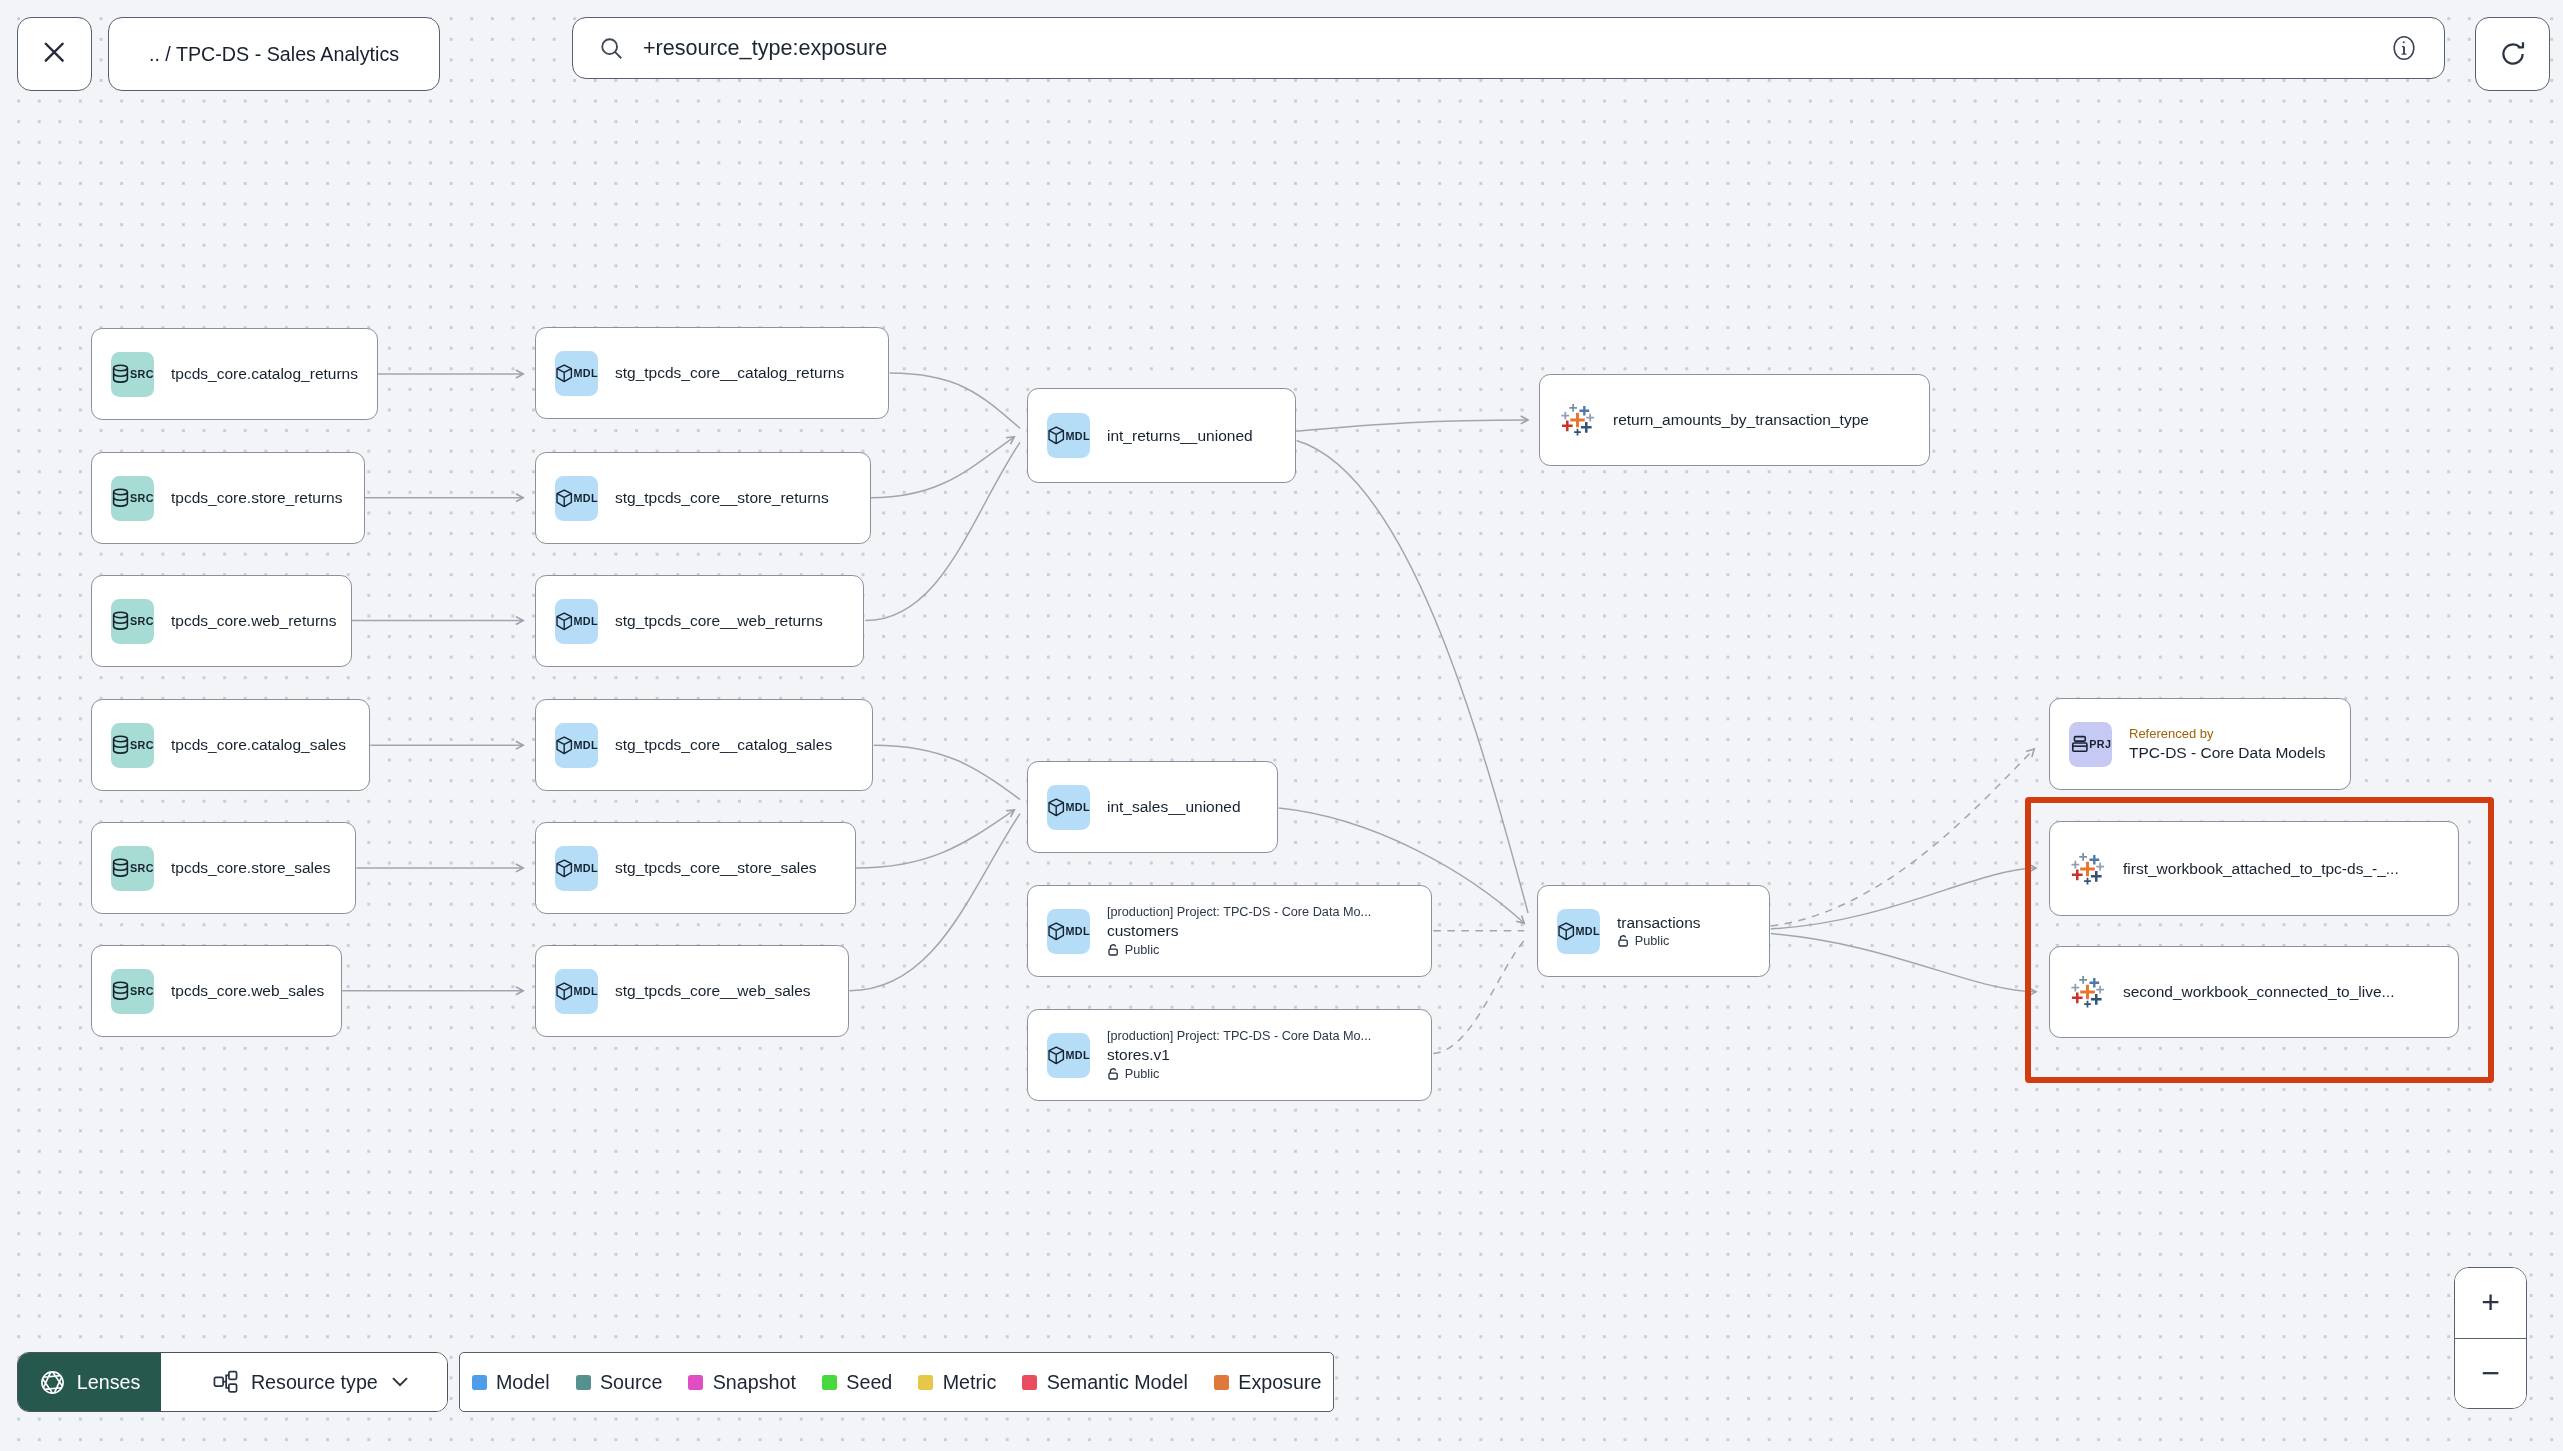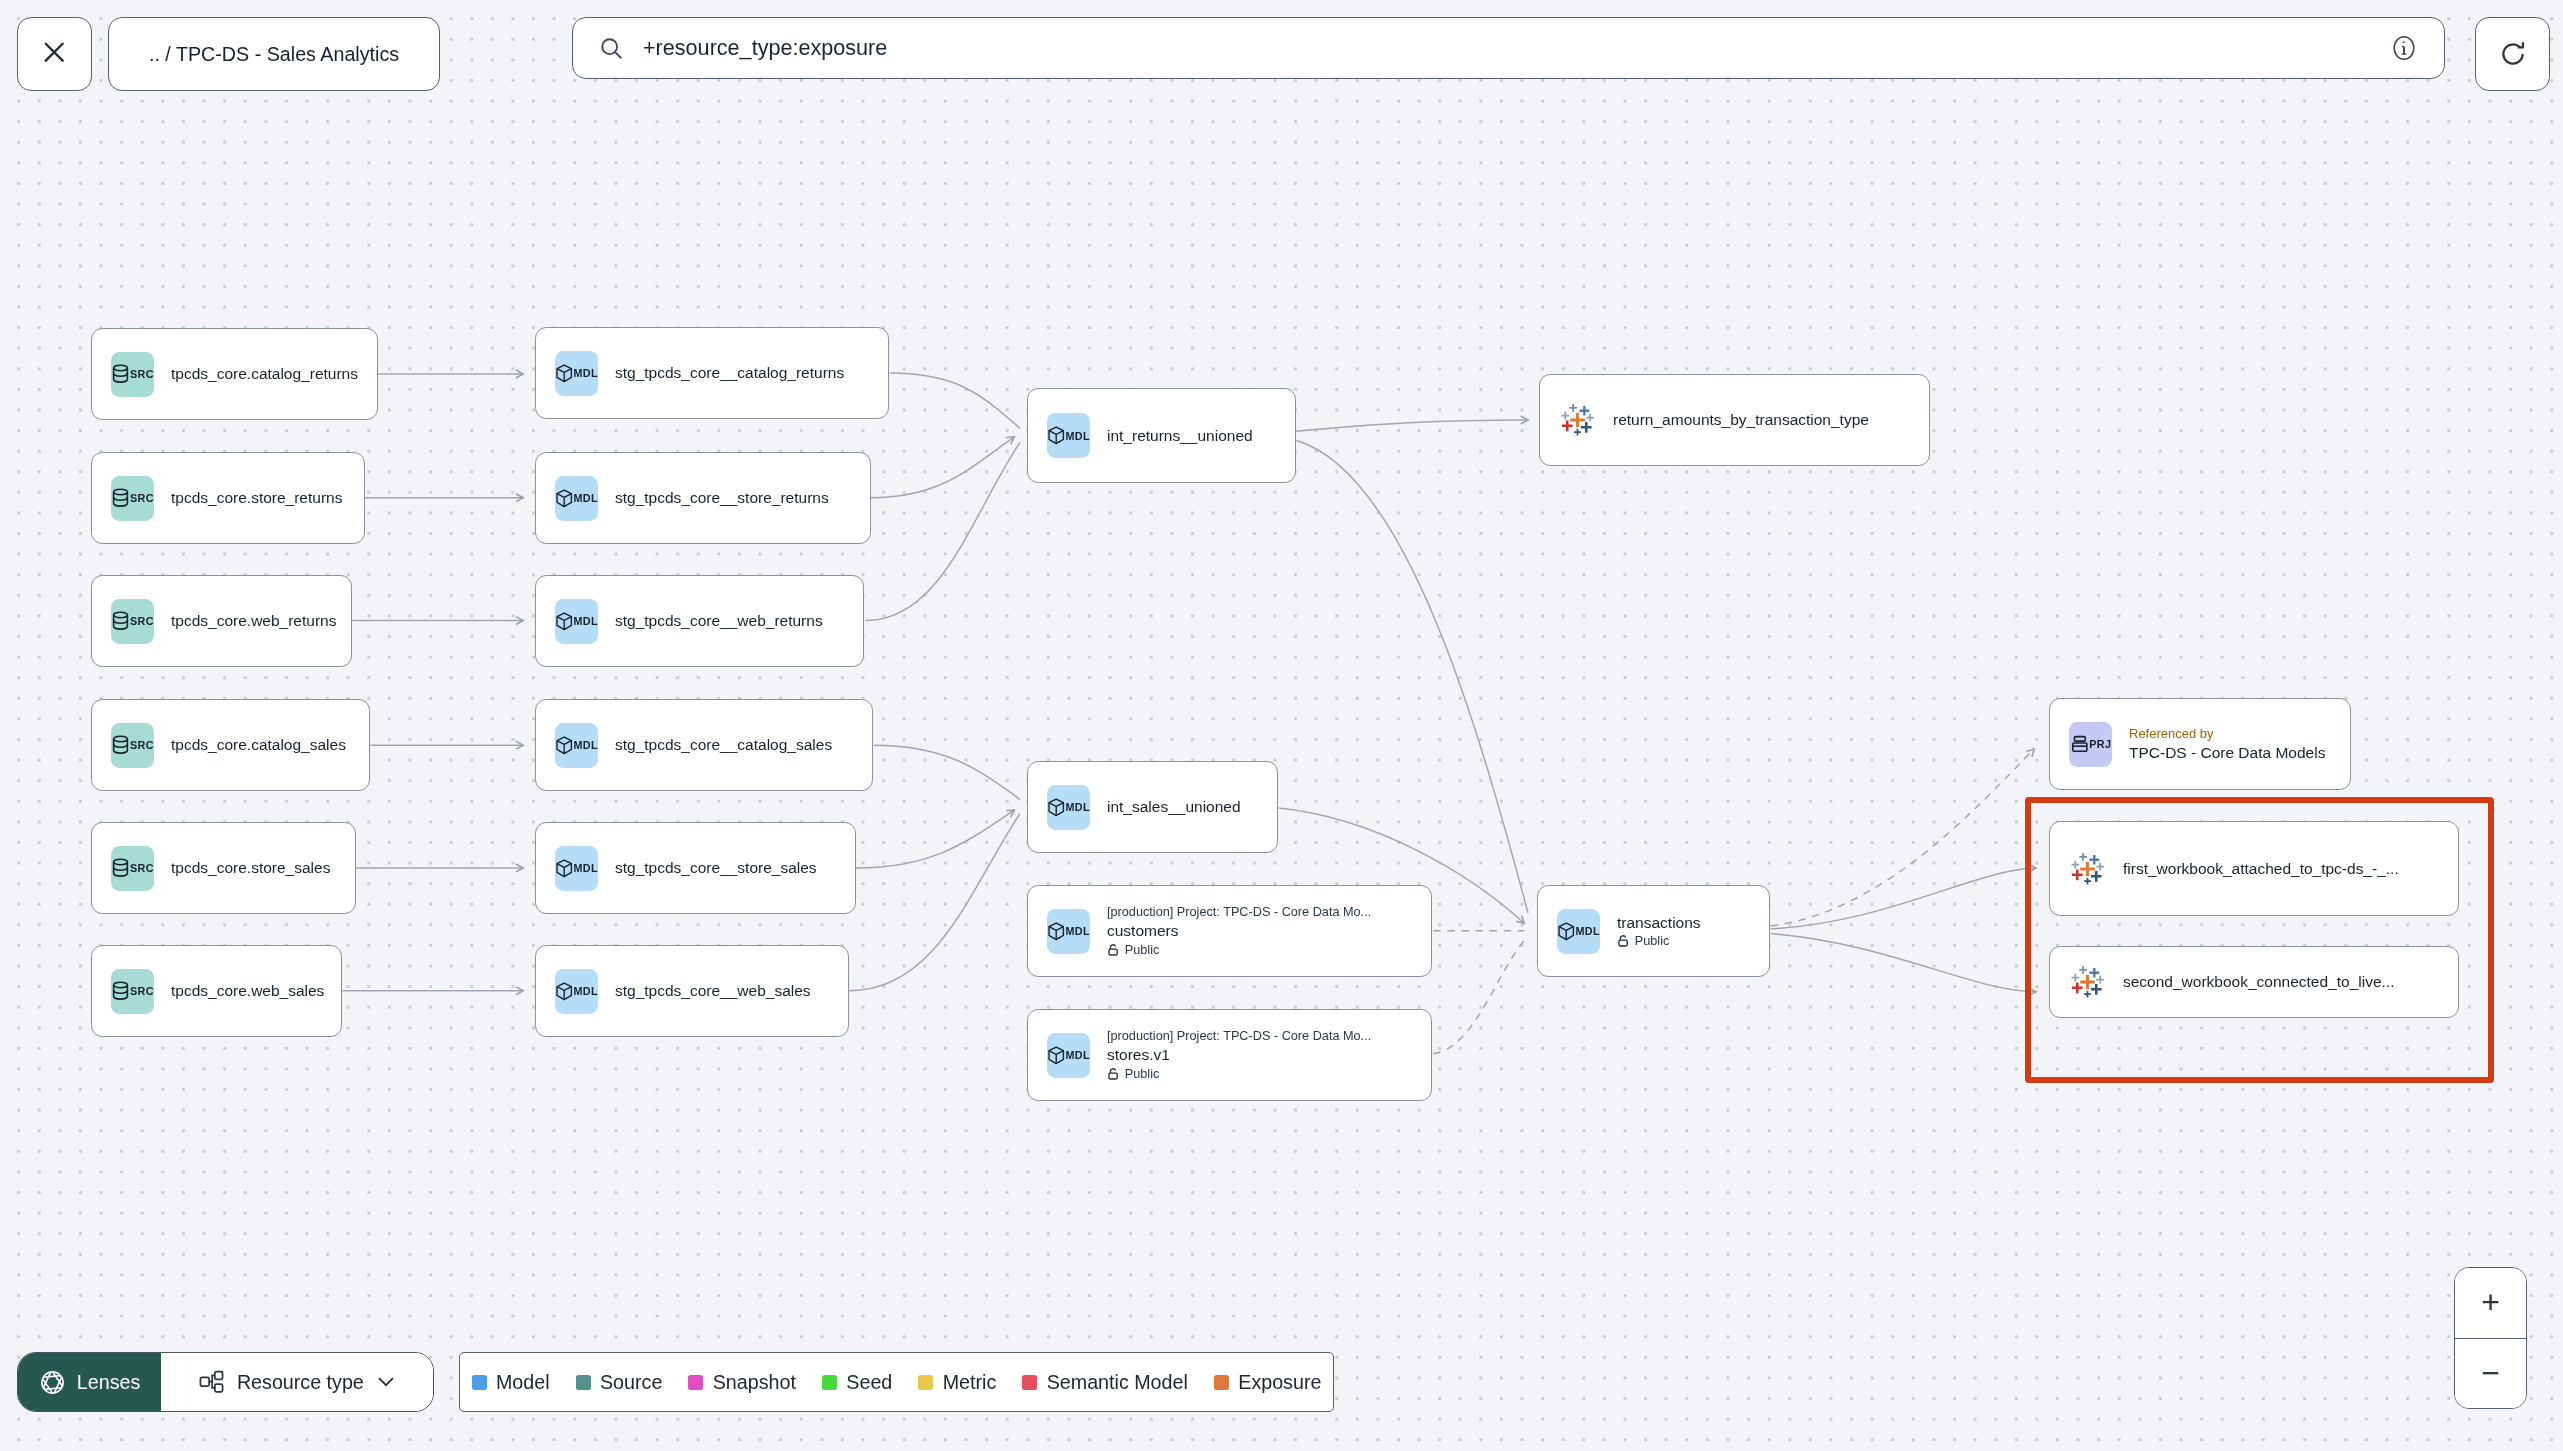--- a/index.html
+++ b/index.html
@@ -39,21 +39,21 @@
   
   .chrome{position:absolute;z-index:10;background:#fff;border:1.9px solid #57606e;border-radius:14px;
           display:flex;align-items:center;justify-content:center;box-sizing:border-box;}
   #close-btn{left:17px;top:17px;width:75px;height:74px;}
   #breadcrumb{left:108px;top:17px;width:332px;height:74px;font-size:19.7px;color:#16202e;}
   #search-bar{left:572px;top:17px;width:1873px;height:62px;justify-content:flex-start;padding:0 26px;gap:17px;}
   #search-input{border:none;outline:none;flex:1;font-size:21.6px;color:#1b2533;font-family:"Liberation Sans",sans-serif;background:transparent;}
   #refresh-btn{left:2475px;top:17px;width:75px;height:74px;}
   
   #lens-group{position:absolute;z-index:10;left:17px;top:1352px;height:60px;display:flex;
-              border:1.9px solid #49525f;border-radius:19px;overflow:hidden;box-sizing:border-box;background:#fff;}
+              border:1.9px solid #49525f;border-radius:12px;overflow:hidden;box-sizing:border-box;background:#fff;gap:14px;}
   #lenses-btn{background:#27584e;color:#fff;display:flex;align-items:center;gap:11.2px;padding:0 20.6px;font-size:19.7px;}
   #resource-type-btn{display:flex;align-items:center;gap:13px;padding:0 38px;font-size:19.7px;color:#1b2533;background:#fff;}
   #legend{position:absolute;z-index:10;left:459px;top:1352px;width:875px;height:60px;
           background:#fff;border:1.9px solid #57606e;border-radius:5px;box-sizing:border-box;
           display:flex;align-items:center;justify-content:center;gap:26px;}
   .legend-item{display:flex;align-items:center;gap:9.4px;font-size:19.7px;color:#1b2533;}
   .legend-swatch{width:15px;height:15px;border-radius:2.8px;flex:none;}
   #zoom-ctl{position:absolute;z-index:10;left:2454px;top:1267px;width:73px;height:142px;
             background:#fff;border:1.9px solid #57606e;border-radius:15px;box-sizing:border-box;
             display:flex;flex-direction:column;overflow:hidden;}
@@ -373,21 +373,21 @@
           <path d="M6.5 9.5 V17.5 M2.5 13.5 H10.5" stroke="#8da0b5" stroke-width="1.8" fill="none"></path>
           <path d="M32 11.5 V19.5 M28 15.5 H36" stroke="#8da0b5" stroke-width="1.8" fill="none"></path>
           <path d="M8.5 18.5 V29.5 M3 24 H14" stroke="#c8342c" stroke-width="2.6" fill="none"></path>
           <path d="M19 27 V34 M15.5 30.5 H22.5" stroke="#33537a" stroke-width="1.8" fill="none"></path>
           <path d="M28 20 V31 M22.5 25.5 H33.5" stroke="#33537a" stroke-width="2.6" fill="none"></path>
         </svg></span>
       <div class="nbody">
         <div class="nlabel">first_workbook_attached_to_tpc-ds_-_...</div>
       </div>
     </div>
-    <div class="node" style="left: 2049px; top: 946px; width: 410px; height: 72px;">
+    <div class="node" style="left: 2049px; top: 946px; width: 410px; height: 92px;">
       <span class="tab-icon"><svg width="37" height="36" viewBox="0 0 38 36">
           <path d="M19 10.5 V25.5 M11.5 18 H26.5" stroke="#e8762d" stroke-width="3" fill="none"></path>
           <path d="M14.5 1.5 V9.5 M10.5 5.5 H18.5" stroke="#7b8fa3" stroke-width="1.8" fill="none"></path>
           <path d="M26 3.5 V13.5 M21 8.5 H31" stroke="#4e79a7" stroke-width="2.4" fill="none"></path>
           <path d="M6.5 9.5 V17.5 M2.5 13.5 H10.5" stroke="#8da0b5" stroke-width="1.8" fill="none"></path>
           <path d="M32 11.5 V19.5 M28 15.5 H36" stroke="#8da0b5" stroke-width="1.8" fill="none"></path>
           <path d="M8.5 18.5 V29.5 M3 24 H14" stroke="#c8342c" stroke-width="2.6" fill="none"></path>
           <path d="M19 27 V34 M15.5 30.5 H22.5" stroke="#33537a" stroke-width="1.8" fill="none"></path>
           <path d="M28 20 V31 M22.5 25.5 H33.5" stroke="#33537a" stroke-width="2.6" fill="none"></path>
         </svg></span>

